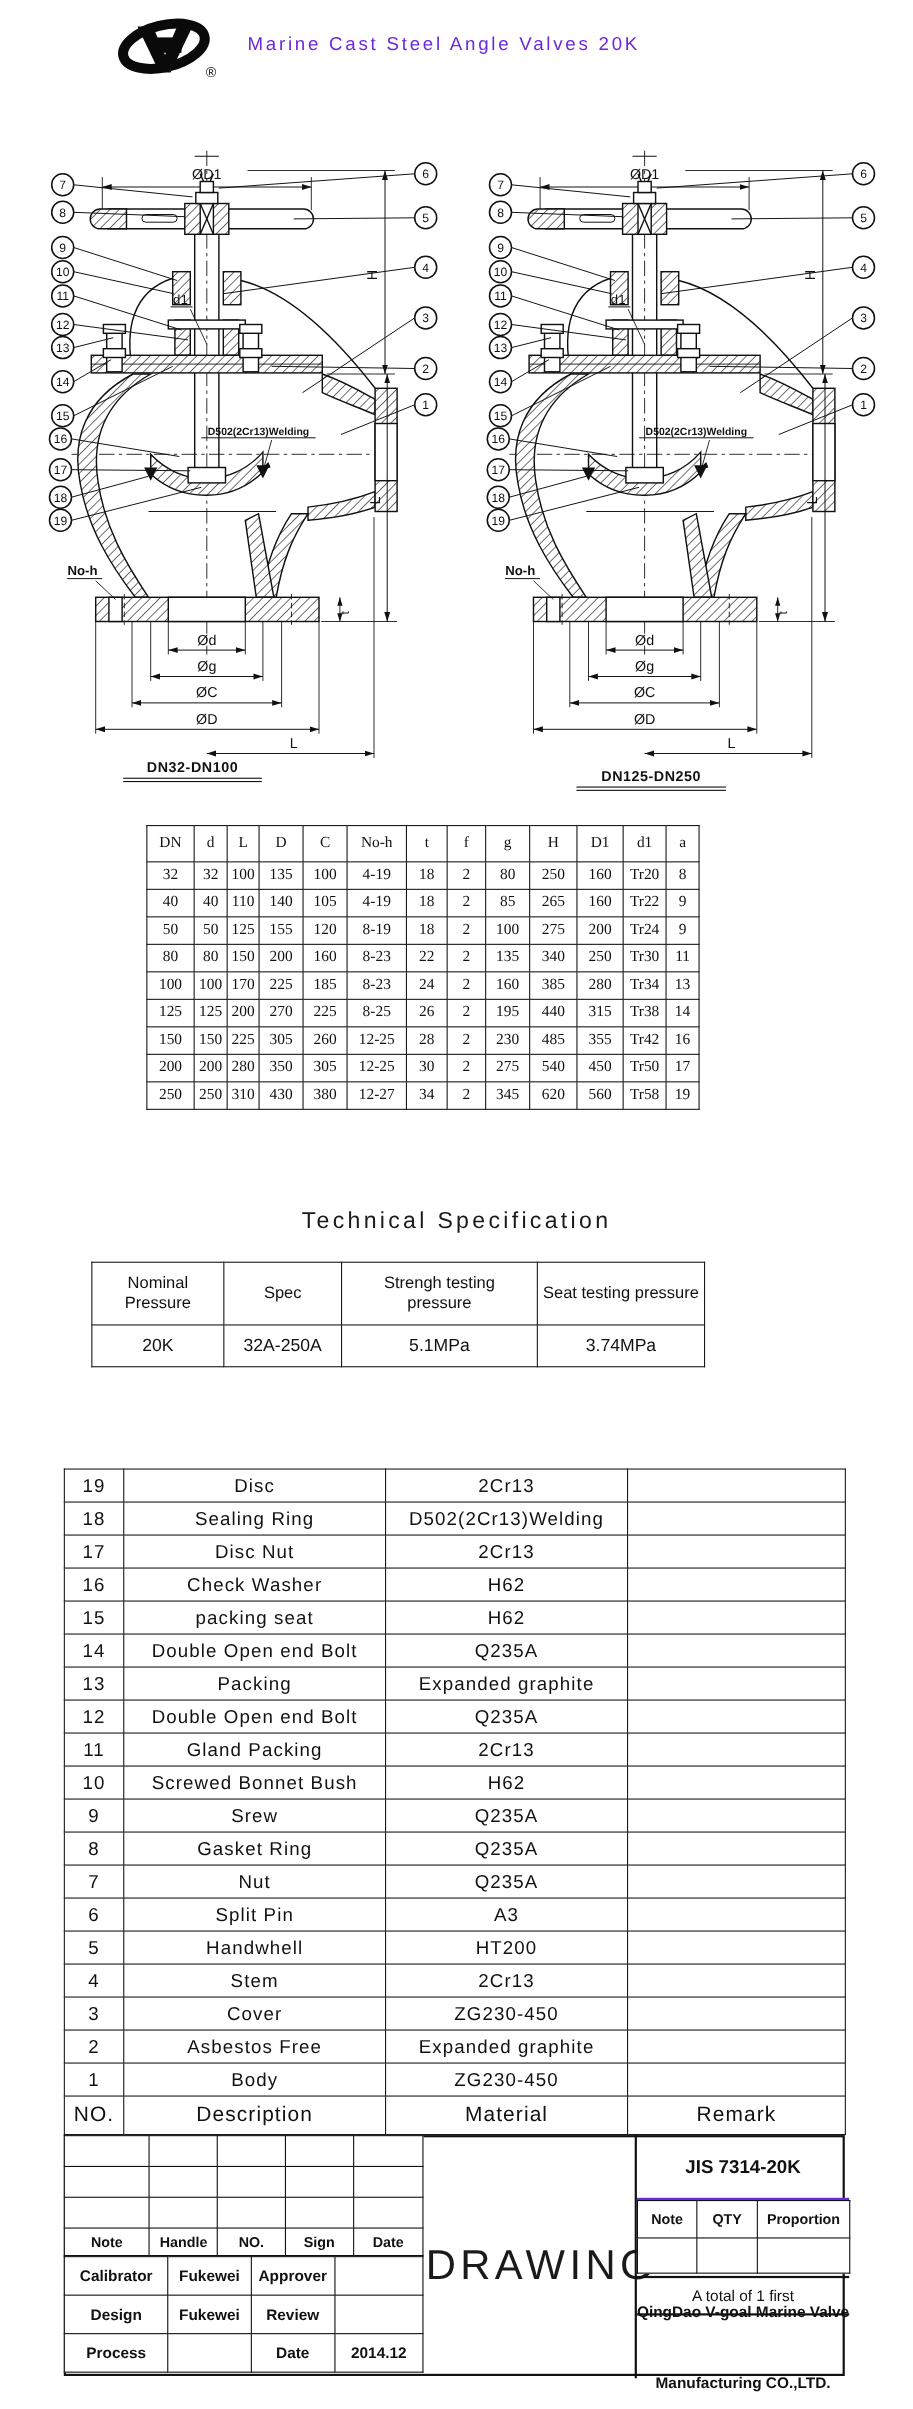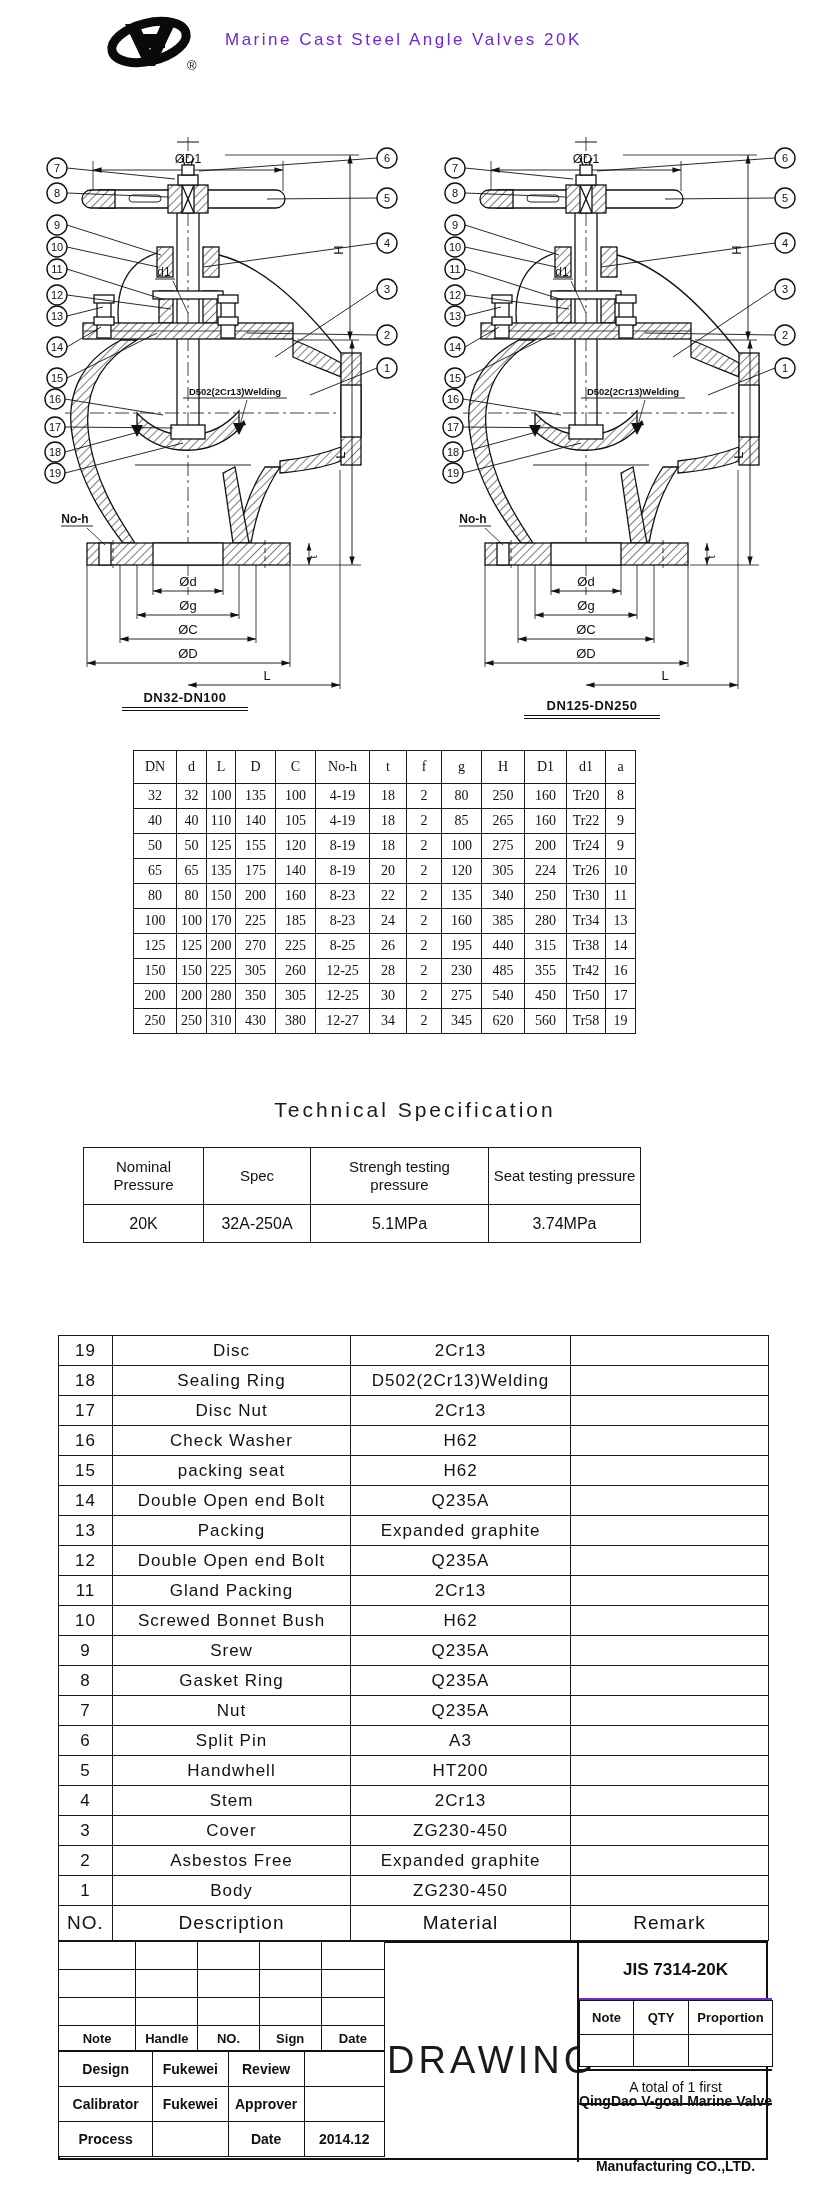--- a/index.html
+++ b/index.html
@@ -451,21 +451,21 @@
           <text x="362" y="152" font-size="11" text-anchor="middle">4</text>
     <circle cx="362" cy="194" r="10" fill="#fff" stroke="#111" stroke-width="1.4"></circle>
           <text x="362" y="198" font-size="11" text-anchor="middle">3</text>
     <circle cx="362" cy="240" r="10" fill="#fff" stroke="#111" stroke-width="1.4"></circle>
           <text x="362" y="244" font-size="11" text-anchor="middle">2</text>
     <circle cx="362" cy="273" r="10" fill="#fff" stroke="#111" stroke-width="1.4"></circle>
           <text x="362" y="277" font-size="11" text-anchor="middle">1</text>
   </g>
 </svg>
 </div>
-  <div class="dwg-caption" style="left:122px;top:690px;width:126px;text-align:center;">DN32-DN100</div>
+  <div class="dwg-caption" style="left:112px;top:690px;width:126px;text-align:center;">DN32-DN100</div>
   <div class="dwg-caption" style="left:524px;top:698px;width:136px;">DN125-DN250</div>
 
   <table class="dim-table">
     <colgroup>
       <col style="width:43px">
         <col style="width:30px">
         <col style="width:29px">
         <col style="width:40px">
       <col style="width:40px">
         <col style="width:54px">
@@ -532,35 +532,20 @@
           <td>155</td>
           <td>120</td>
           <td>8-19</td>
           <td>18</td>
           <td>2</td>
           <td>100</td>
           <td>275</td>
           <td>200</td>
           <td>Tr24</td>
           <td>9</td>
-        </tr>
-        <tr>
-          <td>65</td>
-          <td>65</td>
-          <td>135</td>
-          <td>175</td>
-          <td>140</td>
-          <td>8-19</td>
-          <td>20</td>
-          <td>2</td>
-          <td>120</td>
-          <td>305</td>
-          <td>224</td>
-          <td>Tr26</td>
-          <td>10</td>
         </tr>
         <tr>
           <td>80</td>
           <td>80</td>
           <td>150</td>
           <td>200</td>
           <td>160</td>
           <td>8-23</td>
           <td>22</td>
           <td>2</td>
@@ -850,29 +835,29 @@
       </table>
     <table class="tb-gridB">
       <colgroup>
           <col style="width:94px">
           <col style="width:75px">
           <col style="width:76px">
           <col style="width:80px">
         </colgroup>
       <tbody>
           <tr>
+            <td>Calibrator</td>
+            <td>Fukewei</td>
+            <td>Approver</td>
+            <td></td>
+          </tr>
+          <tr>
             <td>Design</td>
             <td>Fukewei</td>
             <td>Review</td>
-            <td></td>
-          </tr>
-          <tr>
-            <td>Calibrator</td>
-            <td>Fukewei</td>
-            <td>Approver</td>
             <td></td>
           </tr>
           <tr>
             <td>Process</td>
             <td></td>
             <td>Date</td>
             <td>2014.12</td>
           </tr>
         </tbody>
     </table>

